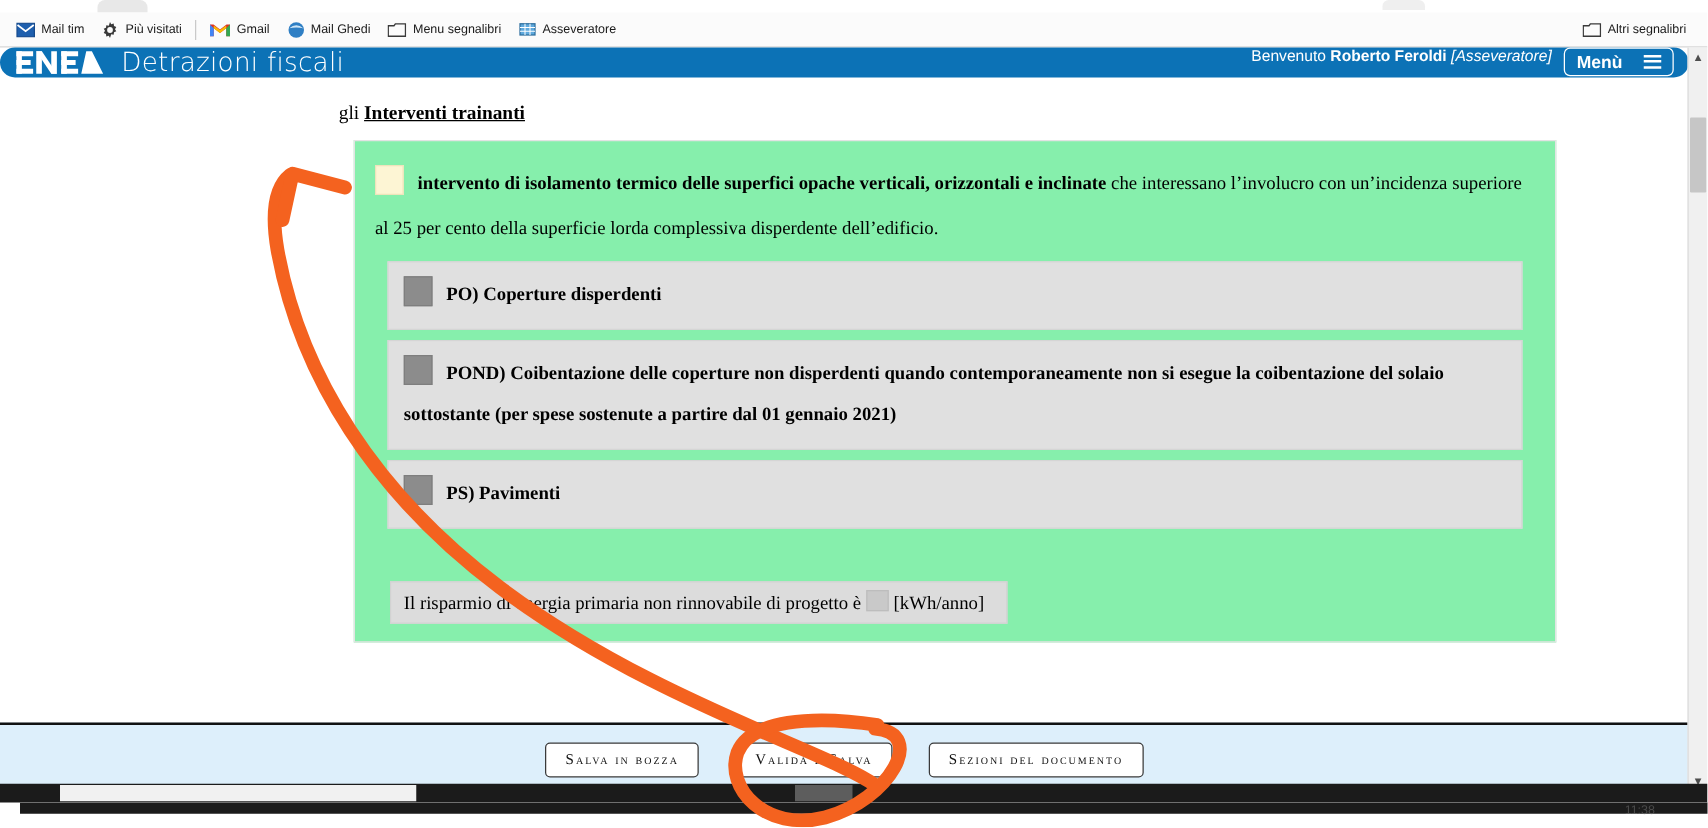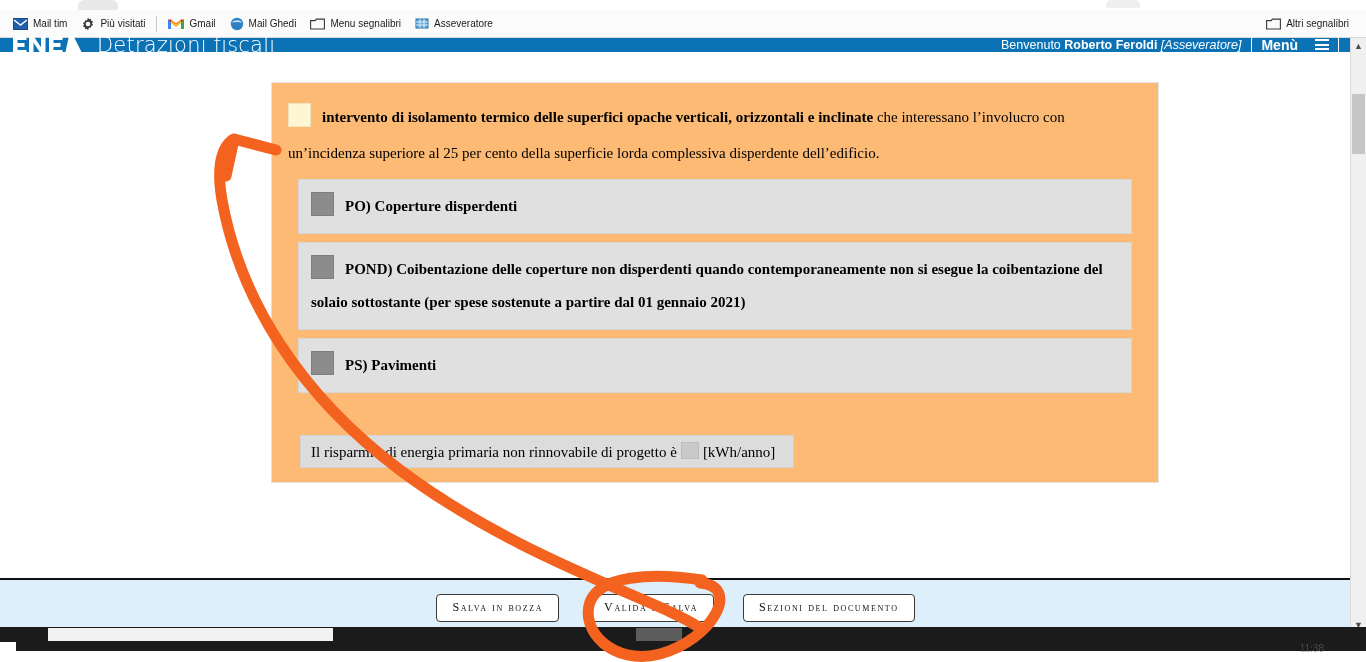--- a/index.html
+++ b/index.html
@@ -44,23 +44,23 @@
   .bm-sep {
     width: 1px; height: 16px; background: #c9c9c9; margin: 0 4px;
   }
   .bm-right {
     margin-left: auto; margin-right: 10px;
   }
   .ico { display: inline-block; line-height: 0; flex: 0 0 auto; }
 
   
   .appheader {
-    position: absolute; left: 0; top: 38px; width: 1351px; height: 14px;
+    position: absolute; left: 0; top: 38px; width: 1351px; height: 24px;
     background: #0c72b6;
-    display: flex; align-items: center;
+    display: flex; align-items: flex-start; border-radius: 14px;
   }
   .logo-wrap {
     display: flex; align-items: center; margin-left: 13px;
   }
   .apptitle {
     color: #ffffff; font-size: 21px; margin-left: 14px;
     font-family: "DejaVu Sans", sans-serif; font-weight: 300;
     letter-spacing: .2px;
   }
   .welcome {
@@ -87,25 +87,26 @@
   .content {
     position: absolute; left: 271px; top: 12px; width: 810px;
     font-family: "Liberation Serif", serif;
   }
   .crumb {
     font-size: 15.5px; color: #000; margin: 0 0 12px 0;
   }
   .crumb b { text-decoration: underline; font-weight: bold; }
 
   .panel {
-    background: #fdba74;
+    background: #86efac;
     border: 1px solid #e3e3e3;
     padding: 16px 14px 14px 14px;
     box-sizing: border-box;
-    width: 888px;
+    width: 962px;
+    margin-left: 12px;
   }
   .leadrow {
     font-size: 15px; line-height: 36px; color: #000;
     padding: 0 2px;
   }
   .cb-yellow {
     display: inline-block; width: 21px; height: 22px;
     background: #fdf5d4; border: 1px solid #efe4bb;
     vertical-align: -5px; margin-right: 11px;
   }
@@ -319,20 +320,24 @@
           <i></i>
           <i></i>
           <i></i>
         </span>
     </div>
   </div>
 
   <div class="pagebody">
     <div class="content">
 
+      <div class="crumb">
+        <span>gli</span>
+        <b>Interventi trainanti</b>
+      </div>
 
       <div class="panel">
 
         <div class="leadrow">
           <span class="cb-yellow"></span><b>intervento di isolamento termico delle superfici opache verticali, orizzontali e inclinate</b>
           <span>che interessano l’involucro con un’incidenza superiore al 25 per cento della superficie lorda complessiva disperdente dell’edificio.</span>
         </div>
 
 
         <div class="subitem">

